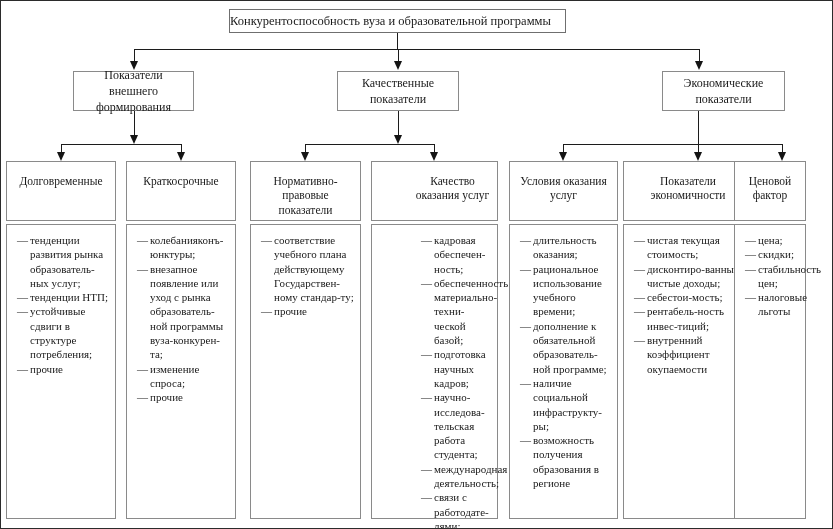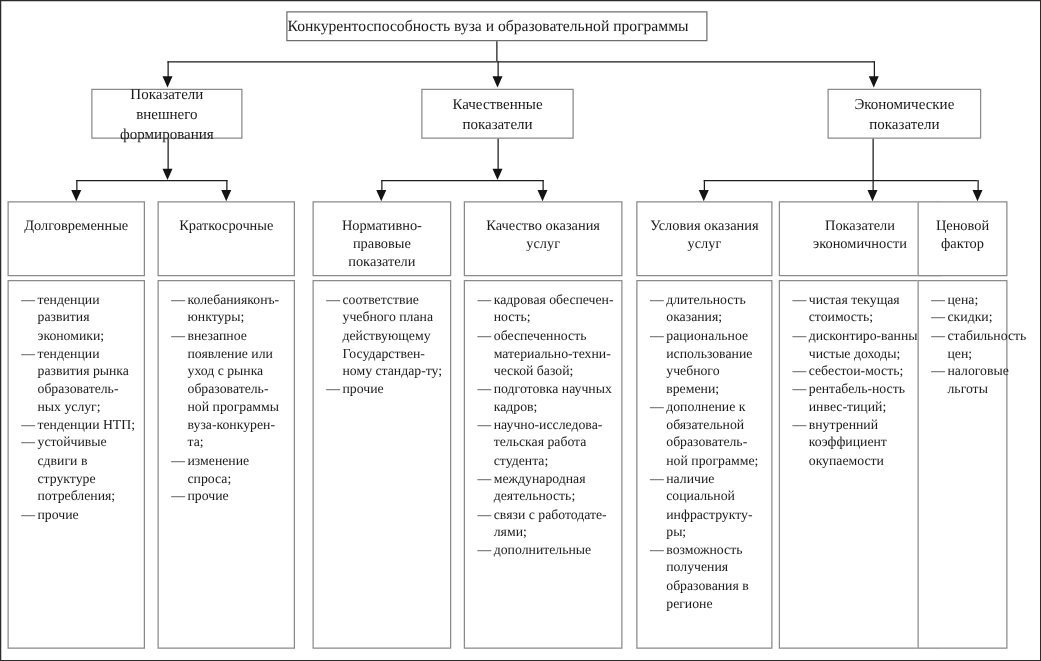--- a/index.html
+++ b/index.html
@@ -33,21 +33,21 @@
   .col-body {
     top:223px; height:295px; text-align:left; font-size:11px;
   }
   .col-body ul { margin:0; padding:8px 3px 0 10px; list-style:none; }
   .col-body li { position:relative; padding-left:13px; line-height:14.3px; }
   .col-body li::before { content:"\2014"; position:absolute; left:0; }
 
   .c1 { left:5px;   width:110px; }
   .c2 { left:125px; width:110px; }
   .c3 { left:249px; width:111px; }
-  .c4 { left:370px; width:127px; }
+  .c4 { left:370px; width:127px;padding-left:39px; }
   .c5 { left:508px; width:109px; }
   .c6 { left:622px; width:130px; }
   .c7 { left:733px; width:72px;  }
 
   .vl { position:absolute; width:1px; background:#1c1c1c; }
   .hl { position:absolute; height:1px; background:#1c1c1c; }
   .arr {
     position:absolute; width:0; height:0;
     border-left:4px solid transparent; border-right:4px solid transparent;
     border-top:9px solid #141414;
@@ -101,21 +101,20 @@
   <div class="arr" style="left:693px;top:151px"></div>
   <div class="hl" style="left:562px;top:143px;width:219px"></div>
   <div class="vl" style="left:562px;top:143px;height:9px"></div>
   <div class="arr" style="left:558px;top:151px"></div>
   <div class="vl" style="left:781px;top:143px;height:9px"></div>
   <div class="arr" style="left:777px;top:151px"></div>
 
   <div class="box col-header c1">Долговременные</div>
   <div class="box col-body c1">
     <ul>
-      <li>тенденции развития экономики;</li>
       <li>тенденции развития рынка образователь-ных услуг;</li>
       <li>тенденции НТП;</li>
       <li>устойчивые сдвиги в структуре потребления;</li>
       <li>прочие</li>
     </ul>
   </div>
 
   <div class="box col-header c2">Краткосрочные</div>
   <div class="box col-body c2">
     <ul>

